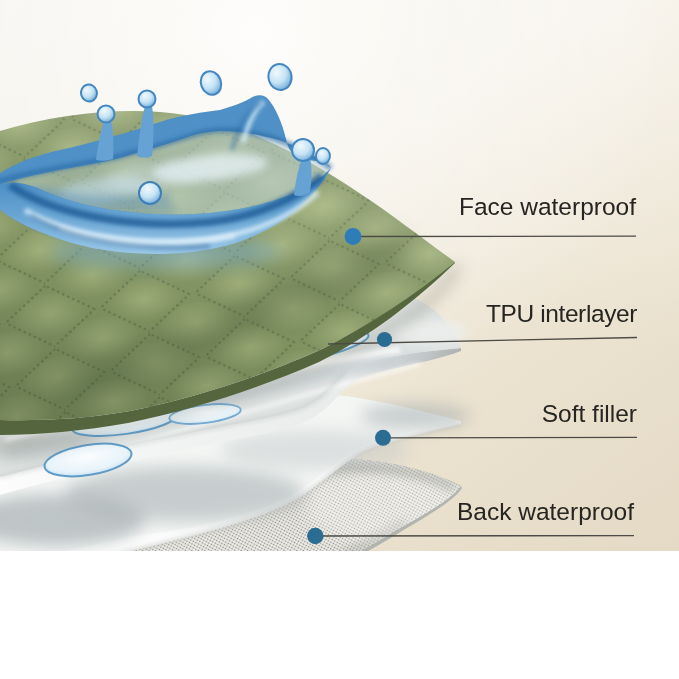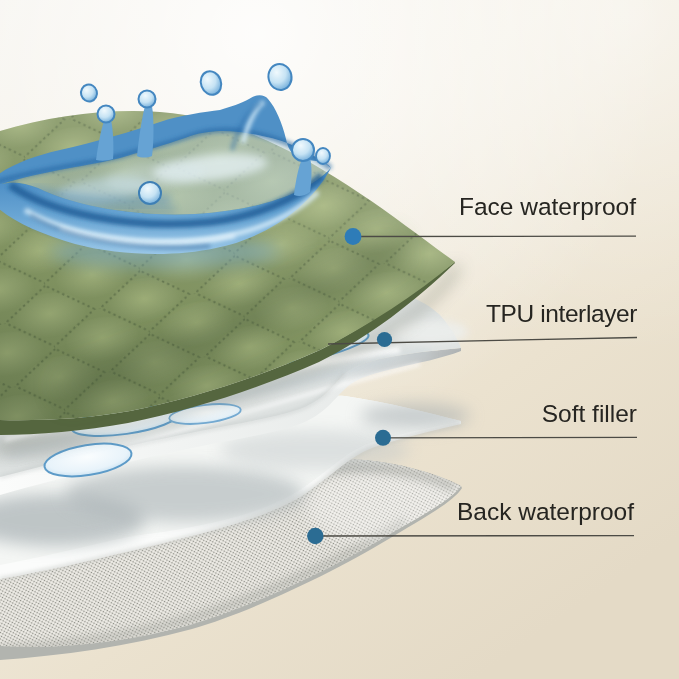--- a/index.html
+++ b/index.html
@@ -1,16 +1,16 @@
 <!DOCTYPE html>
 <html><head>
 <meta charset="utf-8">
 <style>
 html,body{margin:0;padding:0;background:#fff}
-#stage{width:679px;height:679px;overflow:hidden;position:relative;font-family:"Liberation Sans",sans-serif}
+#stage{width:679px;height:551px;overflow:hidden;position:relative;font-family:"Liberation Sans",sans-serif}
 text{font-family:"Liberation Sans",sans-serif}
 </style>
 </head>
 <body>
 <div id="stage">
 <svg width="679" height="679" viewBox="0 0 679 679">
 <defs>
 <linearGradient id="bg" x1="0" y1="0" x2="0.7" y2="1">
 <stop offset="0" stop-color="#f6f4ef"></stop>
 <stop offset="0.38" stop-color="#f2ede0"></stop>

